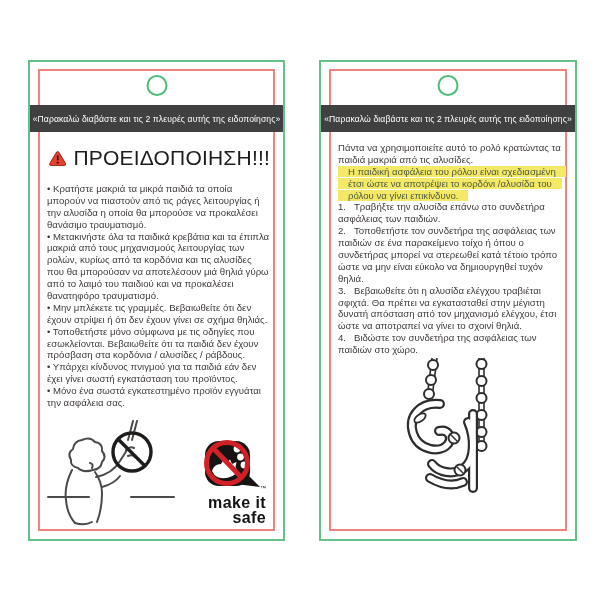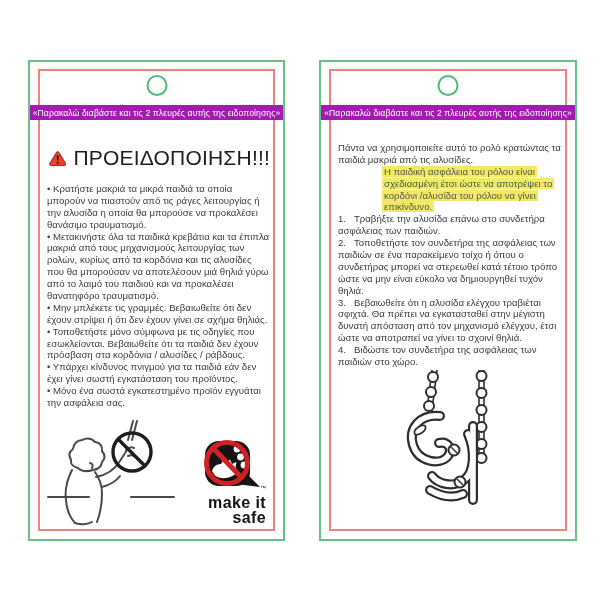--- a/index.html
+++ b/index.html
@@ -17,21 +17,21 @@
   .inner-red{
     position:absolute;top:7px;left:8px;right:8px;bottom:8px;
     border:2px solid #f2837c;z-index:1;
   }
   .hole{
     position:absolute;top:13px;left:50%;transform:translateX(-50%);
     width:17px;height:17px;border:2.5px solid #4fbb77;border-radius:50%;
     background:#fff;z-index:3;
   }
   .banner{
-    position:absolute;top:43px;left:0;right:0;height:15px;background:#a21caf;
+    position:absolute;top:43px;left:0;right:0;height:27px;background:#404040;
     color:#fff;z-index:2;display:flex;align-items:center;justify-content:center;
     font-size:8.6px;letter-spacing:0.1px;text-align:center;
   }
   .content{
     position:absolute;top:76px;left:17px;right:13px;bottom:11px;z-index:2;
     font-size:9.6px;line-height:1.24;
   }
   .warn-header{display:flex;align-items:center;gap:7px;margin:2px 0 6px 2px;}
   .warn-title{font-size:21px;font-weight:normal;color:#1d1d1b;letter-spacing:0.2px;white-space:nowrap;}
   .content p{margin:0;}
@@ -40,22 +40,21 @@
     display:flex;justify-content:space-between;align-items:flex-end;
   }
   .logo-col{display:flex;flex-direction:column;align-items:flex-end;padding-right:4px;}
   .logo-text{
     text-align:right;font-weight:bold;font-size:16px;line-height:0.98;
     color:#151312;letter-spacing:0.4px;
   }
   .hl{
     background:#f3e967;color:#4f5a40;
     -webkit-box-decoration-break:clone;box-decoration-break:clone;
-    padding:0 2px;
-    margin-left:44px;
+    padding:0 10px;
   }
   .tensioner-wrap{display:flex;justify-content:center;margin-top:2px;}
 </style>
 </head>
 <body>
 
 <div class="tag tag-left">
   <div class="inner-red"></div>
   <div class="hole"></div>
   <div class="banner">

